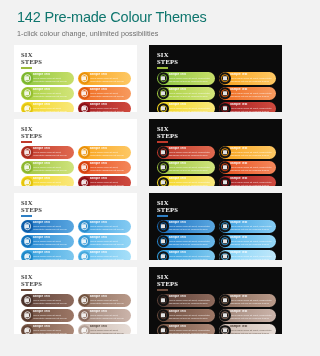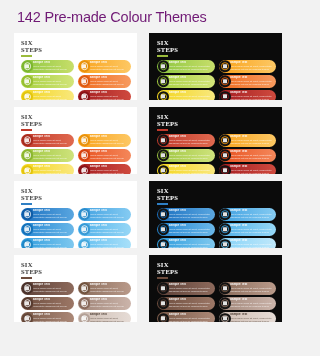--- a/index.html
+++ b/index.html
@@ -6,21 +6,21 @@
   html, body {
     width: 290px; height: 356px;
     background: #f2f2f2;
     font-family: "Liberation Sans", sans-serif;
     overflow: hidden;
   }
   #root { width: 290px; height: 356px; position: relative; background: #f2f2f2; }
 
   .header { padding: 9px 0 0 17px; }
   .header h1 {
-    font-size: 14.5px; font-weight: 400; color: #701a75;
+    font-size: 14.5px; font-weight: 400; color: #0f766e;
     letter-spacing: -0.2px; line-height: 17px;
     font-family: "Liberation Sans", sans-serif;
   }
   .header p {
     font-size: 7.2px; font-weight: 400; color: #6e6e6e;
     margin-top: 3px; letter-spacing: 0.05px;
   }
 
   .grid {
     margin-top: 7px;
@@ -110,20 +110,21 @@
   .pill.lighttext .t1 { color: rgba(60,45,35,0.92); }
   .pill.lighttext .t2 { color: rgba(60,45,35,0.7); }
 </style>
 </head>
 <body>
 
 <div id="root">
 
   <div class="header">
     <h1>142 Pre-made Colour Themes</h1>
+    <p>1-click colour change, unlimited possibilities</p>
   </div>
 
   <div class="grid" id="grid">
       <div class="card light">
         <div class="card-title">
           <div>SIX</div>
           <div>STEPS</div>
         </div>
         <div class="title-rule" style="background: rgb(155, 187, 60);"></div>
         <div class="pills">

